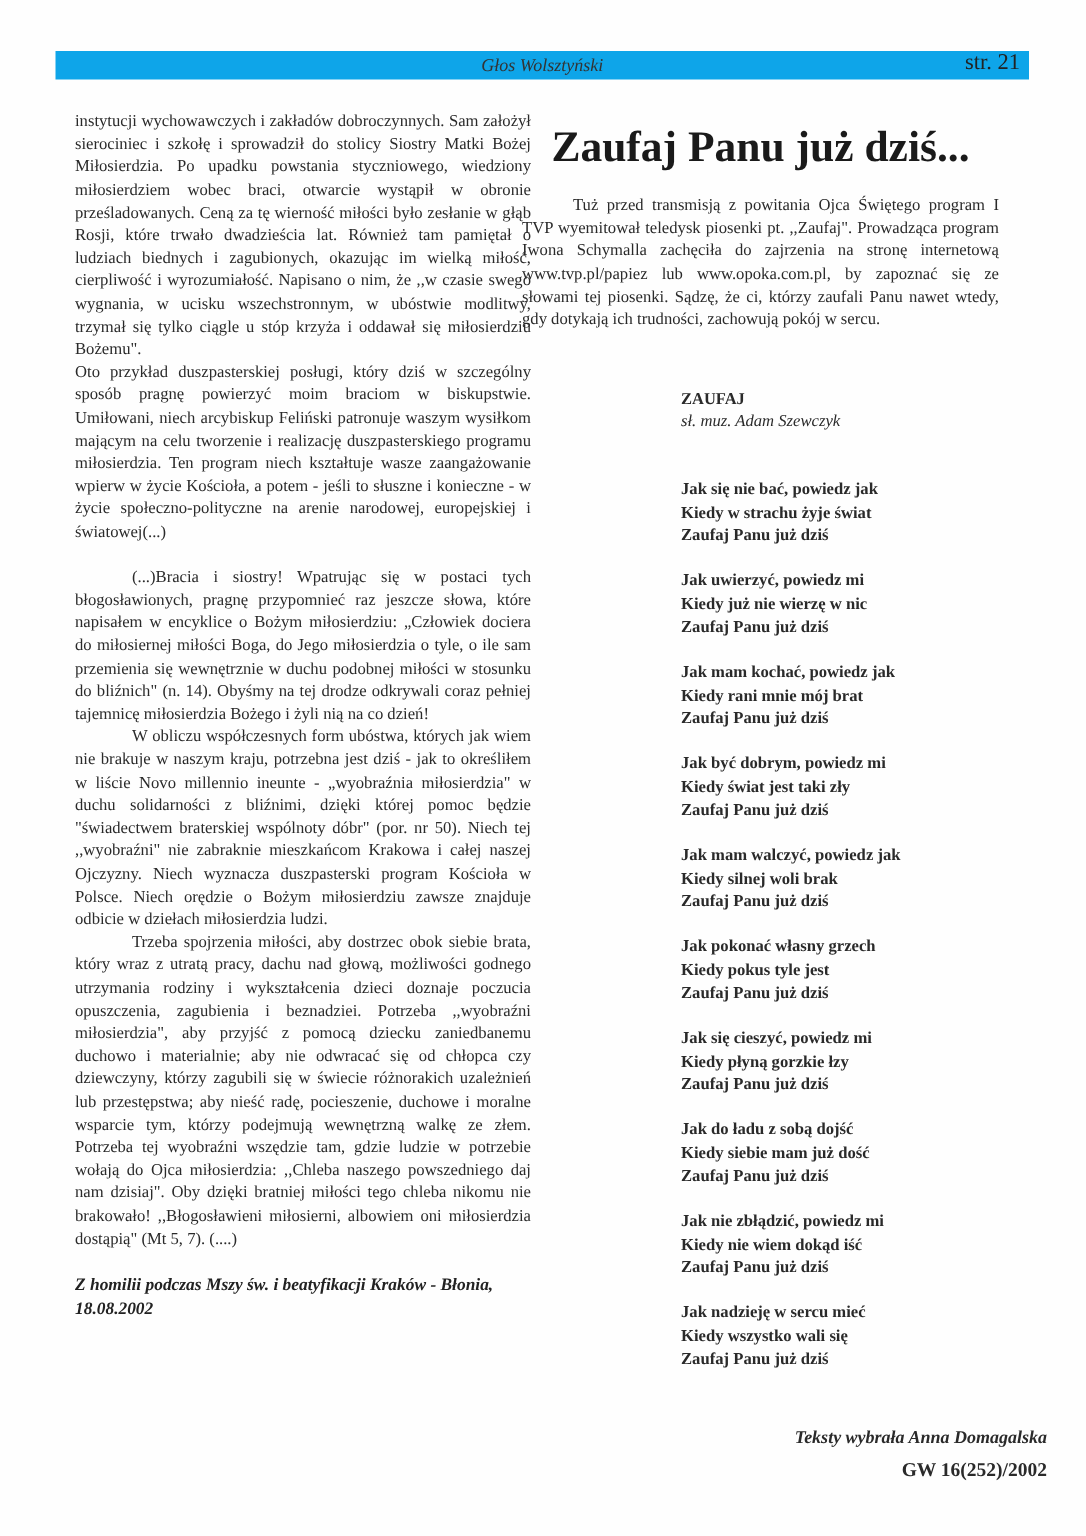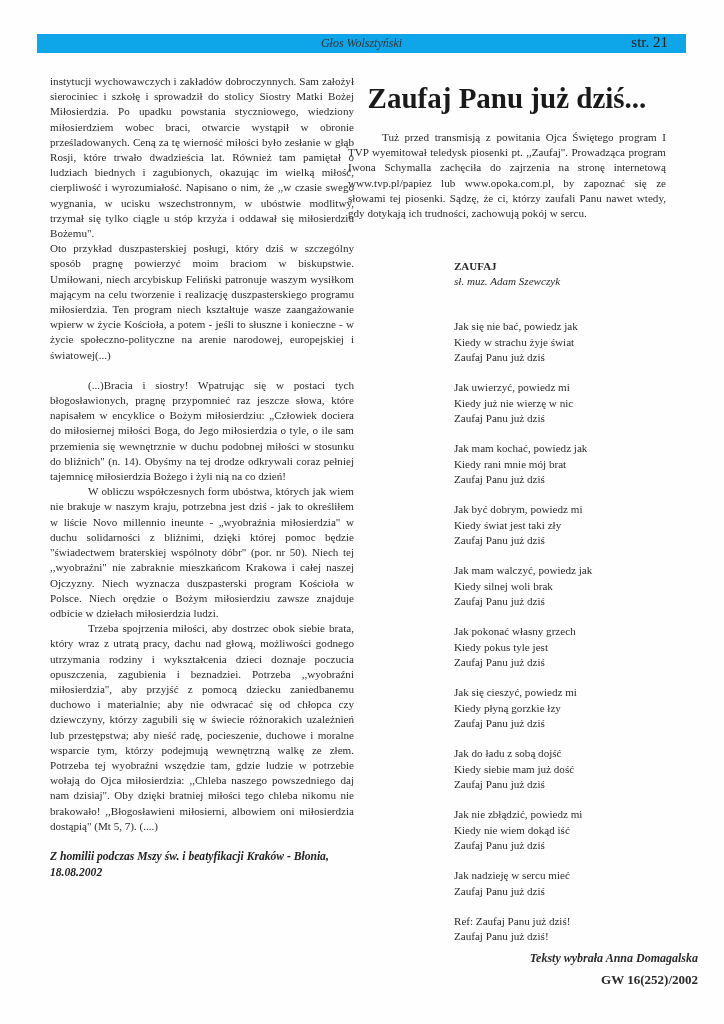--- a/index.html
+++ b/index.html
@@ -2,40 +2,40 @@
 <html><head>
 <meta charset="utf-8">
 <style>
   html, body { margin:0; padding:0; background:#fefefe; }
   body { width:724px; height:1024px; position:relative; overflow:hidden;
          font-family:"Liberation Serif","DejaVu Serif",serif; color:#2a2a2a; }
   .header { position:absolute; left:37px; top:34px; width:649px; height:19px;
             background:#0ea5e9; }
   .header .pub { position:absolute; left:0; right:0; top:2px; text-align:center;
                  font-style:italic; font-size:12px; color:#333; }
-  .header .page { position:absolute; right:18px; top:0px; font-size:15px; color:#222;font-family:Liberation Serif, serif; }
+  .header .page { position:absolute; right:6px; top:0px; font-size:15px; color:#222;font-family:Liberation Serif, serif; }
 
   .left { position:absolute; left:50px; top:74px; width:304px; font-size:11.1px;
           line-height:15.2px; text-align:justify; }
   .left p { margin:0; }
   .left p.indent { text-indent:38px; }
   .left p.gap { margin-top:15px; }
   .left .source { margin-top:15px; font-weight:bold; font-style:italic; font-size:11.6px;
                   line-height:16px; color:#222; text-align:left; }
 
   .right { position:absolute; left:348px; top:78px; width:318px; }
   .title { font-size:29px; line-height:40px; color:#1a1a1a; text-align:center; margin:0; }
   .intro { margin-top:12px; font-size:11.1px; line-height:15.2px; text-align:justify; }
   .intro p { margin:0; text-indent:34px; }
 
   .song { position:absolute; left:428px; top:259px; width:240px; font-size:11.1px; line-height:15.2px;margin-left:26px; }
   .song .stitle { font-weight:bold; font-size:11px; }
   .song .author { font-style:italic; }
   .song .stanzas { margin-top:30px; }
-  .song .stanza { margin-bottom:15.4px; }
+  .song .stanza { margin-bottom:15.4px;font-weight:bold; }
   .song .line { display:block; }
 
   .footer { position:absolute; right:26px; top:950px; text-align:right; font-weight:bold; }
   .footer .by { font-style:italic; font-size:12px; line-height:17px; }
   .footer .issue { font-size:13px; line-height:19px; margin-top:3px; }
 </style>
 </head>
 <body>
 
 <div class="header">
@@ -105,25 +105,22 @@
         <span class="line">Kiedy siebie mam już dość</span>
         <span class="line">Zaufaj Panu już dziś</span>
       </div>
       <div class="stanza">
         <span class="line">Jak nie zbłądzić, powiedz mi</span>
         <span class="line">Kiedy nie wiem dokąd iść</span>
         <span class="line">Zaufaj Panu już dziś</span>
       </div>
       <div class="stanza">
         <span class="line">Jak nadzieję w sercu mieć</span>
+        <span class="line">Kiedy wszystko wali się</span>
         <span class="line">Zaufaj Panu już dziś</span>
-      </div>
-      <div class="stanza">
-        <span class="line">Ref: Zaufaj Panu już dziś!</span>
-        <span class="line">Zaufaj Panu już dziś!</span>
       </div>
     </div>
 </div>
 
 <div class="footer">
   <div class="by">Teksty wybrała Anna Domagalska</div>
   <div class="issue">GW 16(252)/2002</div>
 </div>
 
 </body></html>

